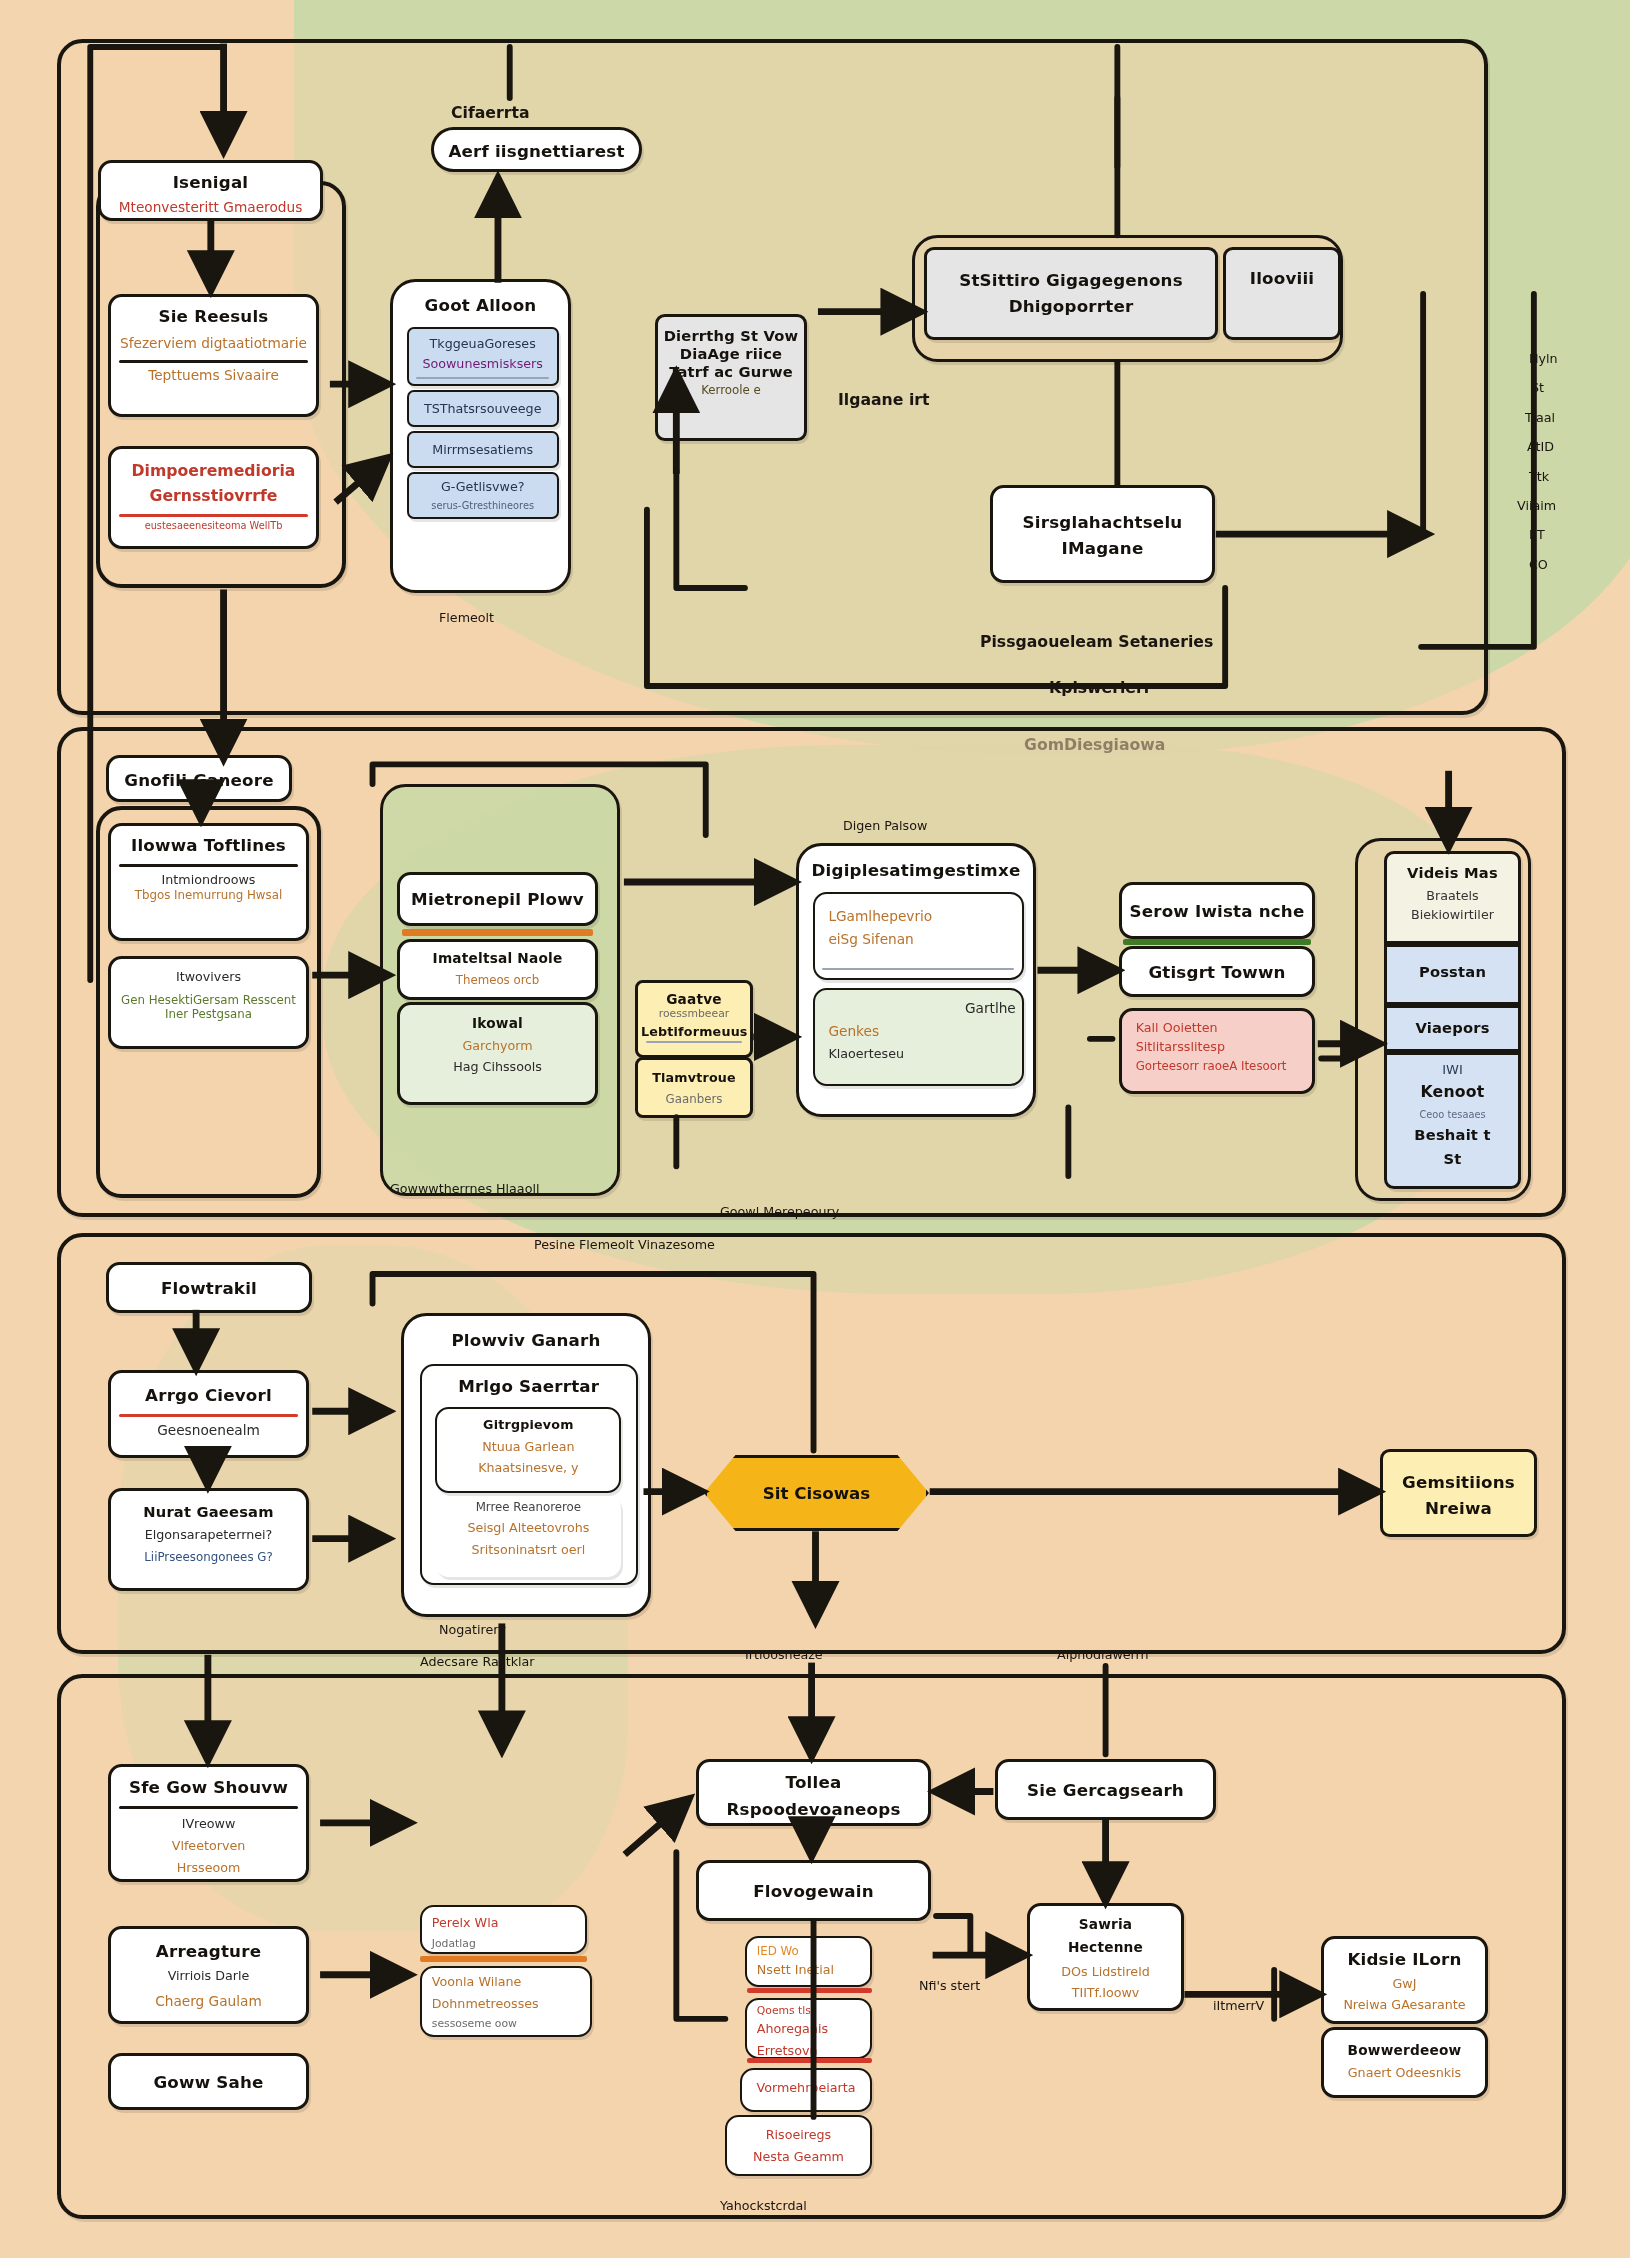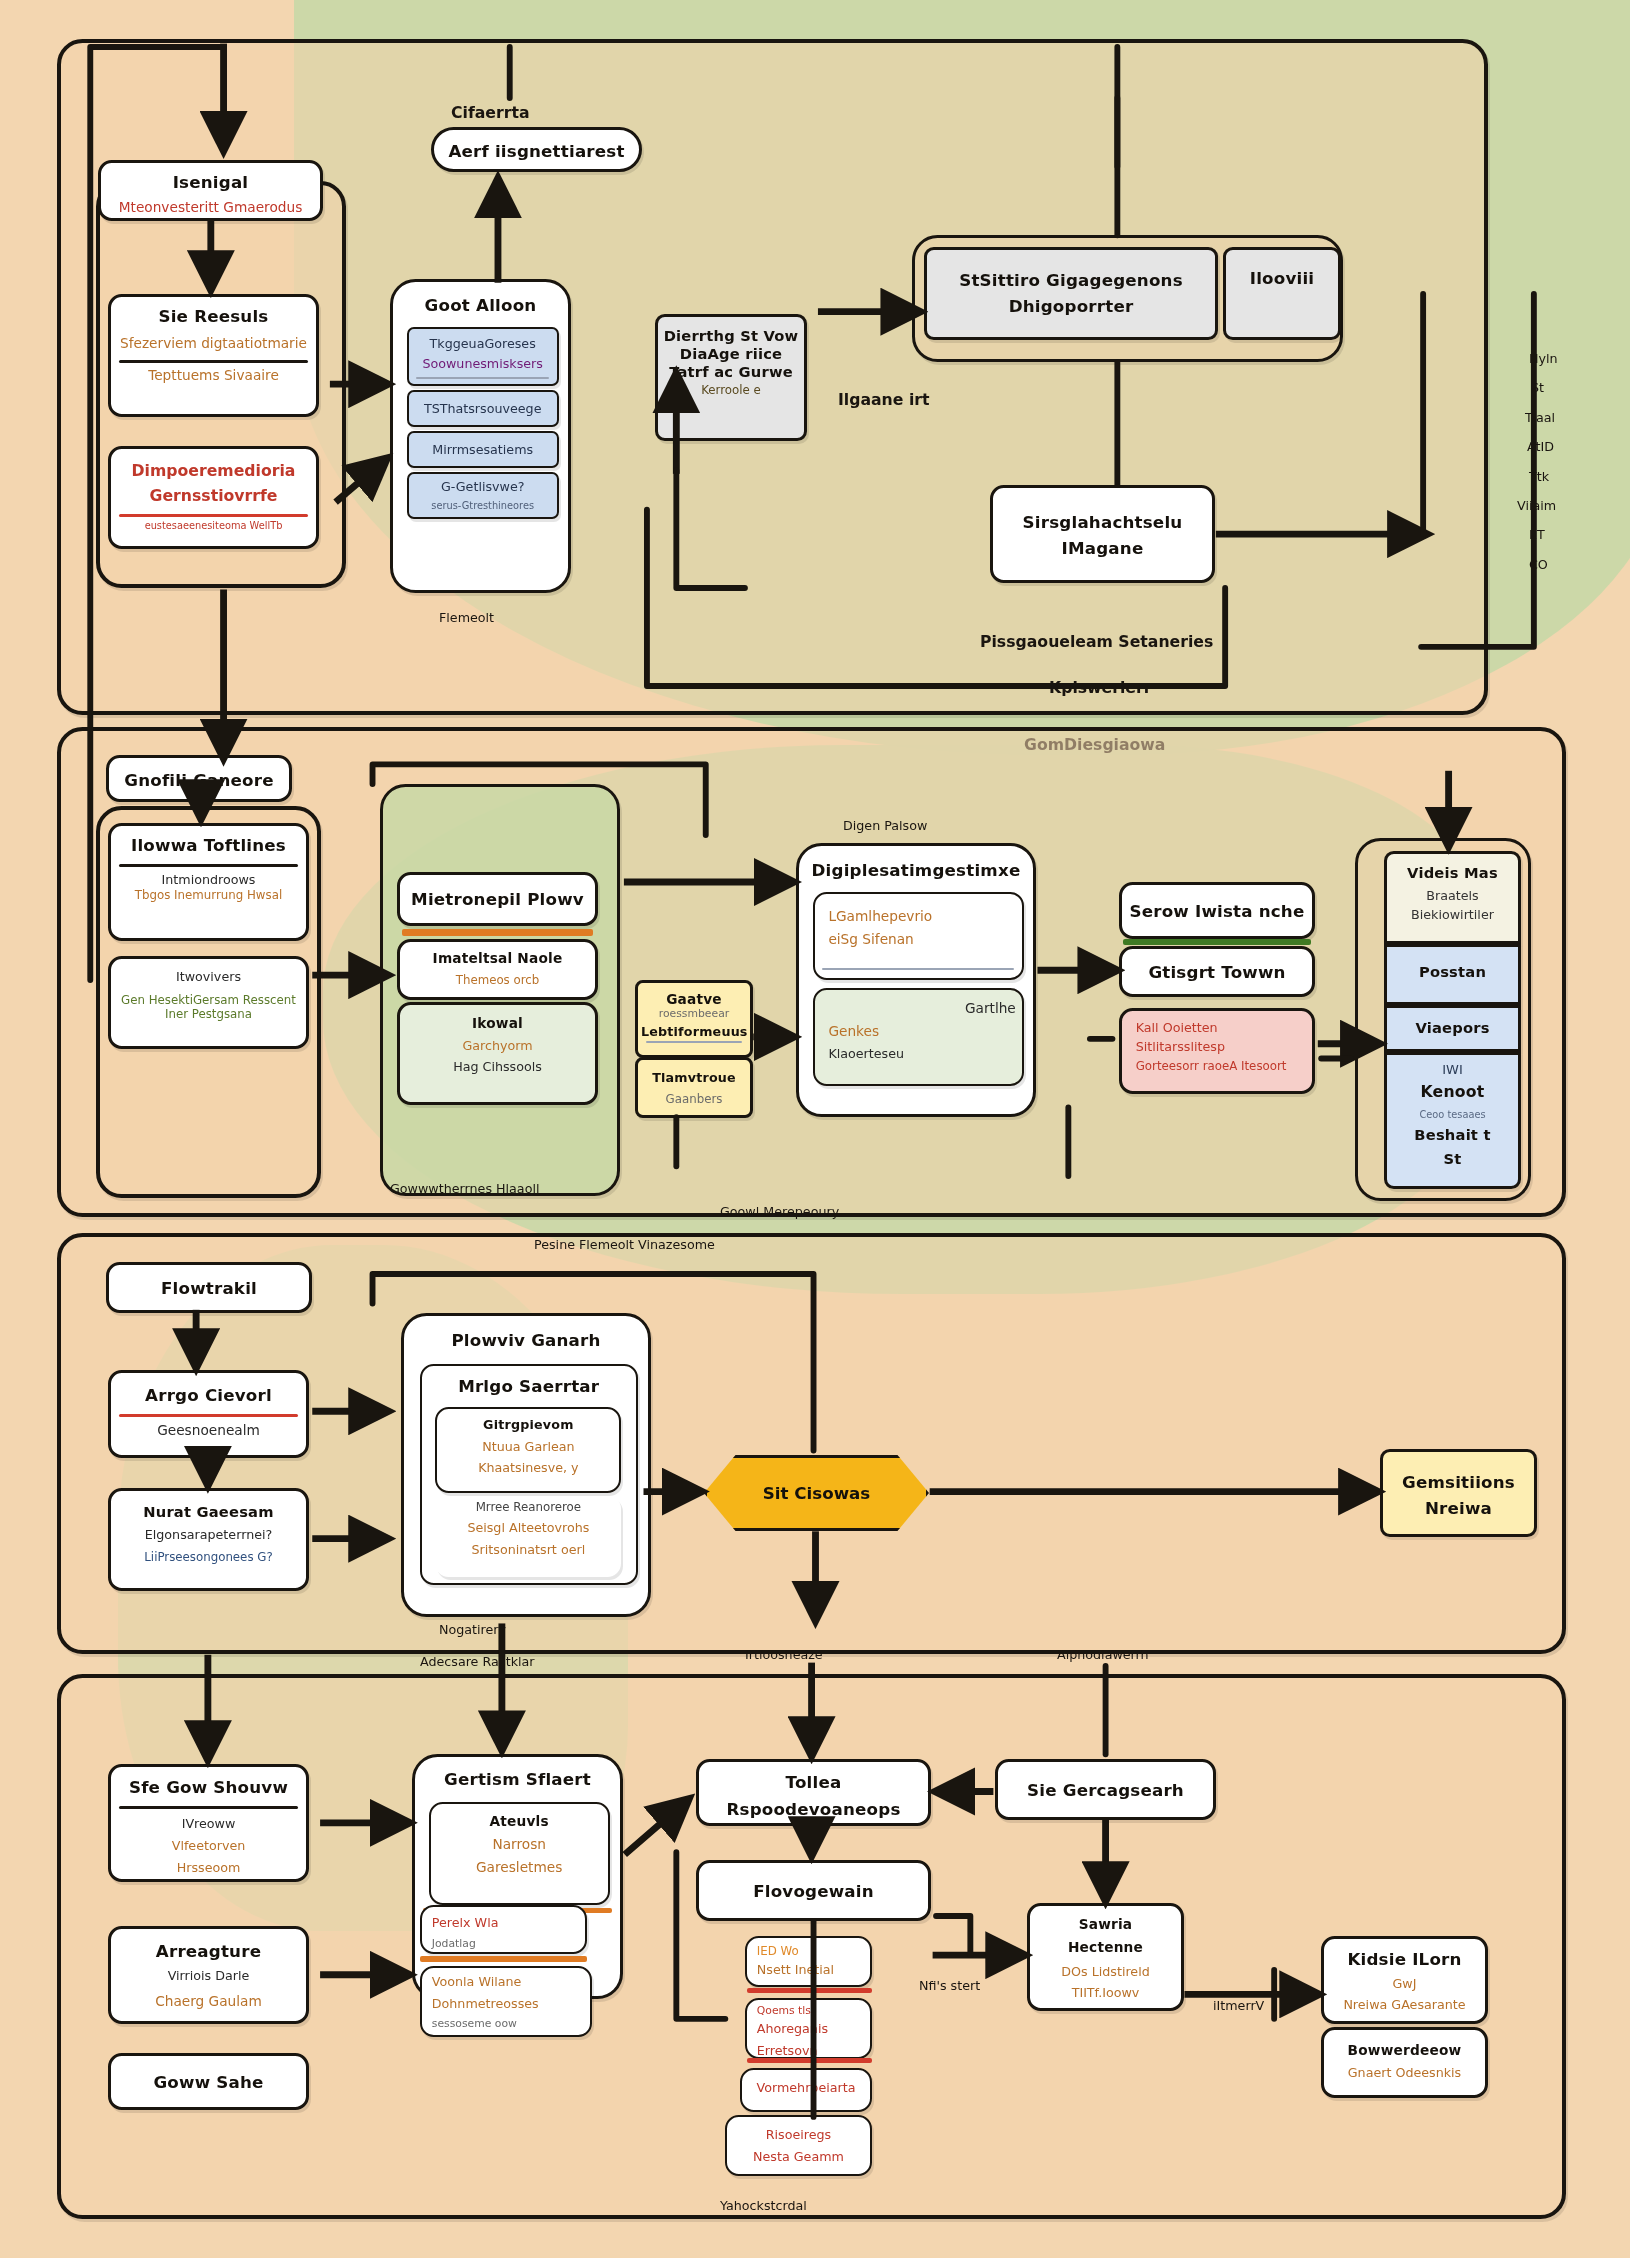--- a/index.html
+++ b/index.html
@@ -348,29 +348,20 @@
   <div class="sk" style="left:108px; top:1926px; width:201px; height:98px;">
     <div class="hdr" style="padding-top:11.8px">Arreagture</div>
     <div class="sub dark" style="font-size:12.7px;padding-top:0">Virriois Darle</div>
     <div class="sub" style="font-size:13.7px;padding-top:3.9px">Chaerg Gaulam</div>
   </div>
 
   <div class="sk" style="left:108px; top:2053px; width:201px; height:57px;">
     <div class="hdr" style="padding-top:15.7px">Goww Sahe</div>
   </div>
 
-  <div class="sk round" style="left:412px; top:1754px; width:211px; height:245px;">
-    <div class="hdr" style="padding-top:11.8px">Gertism Sflaert</div>
-    <div class="sk white" style="position:relative; left:13.7px; top:5.9px; width:181px; height:103px; border-width:2.9px;">
-      <div class="hdr" style="font-size:13.7px;padding-top:9.8px">Ateuvls</div>
-      <div class="sub" style="font-size:13.7px;padding-top:0">Narrosn</div>
-      <div class="sub" style="font-size:13.7px;padding-top:0">Garesletmes</div>
-    </div>
-    <div class="divline orange" style="margin-top:9.8px;height:4.9px;"></div>
-  </div>
   <div class="sk" style="left:420px; top:1905px; width:167px; height:49px; border-width:2.9px;">
     <div class="sub red" style="font-size:12.7px;text-align:left;padding-left:9.8px;padding-top:7.8px">Perelx Wla</div>
     <div class="tiny" style="font-size:10.8px;text-align:left;padding-left:9.8px">Jodatlag</div>
   </div>
   <div class="divline orange" style="position:absolute; left:420px; top:1956px; width:167px; height:5.9px; margin:0;"></div>
   <div class="sk" style="left:420px; top:1966px; width:172px; height:71px; border-width:2.9px;">
     <div class="sub" style="font-size:12.7px;text-align:left;padding-left:9.8px;padding-top:5.9px">Voonla Wilane</div>
     <div class="sub" style="font-size:12.7px;text-align:left;padding-left:9.8px;padding-top:0">Dohnmetreosses</div>
     <div class="tiny" style="font-size:10.8px;text-align:left;padding-left:9.8px">sessoseme oow</div>
   </div>

